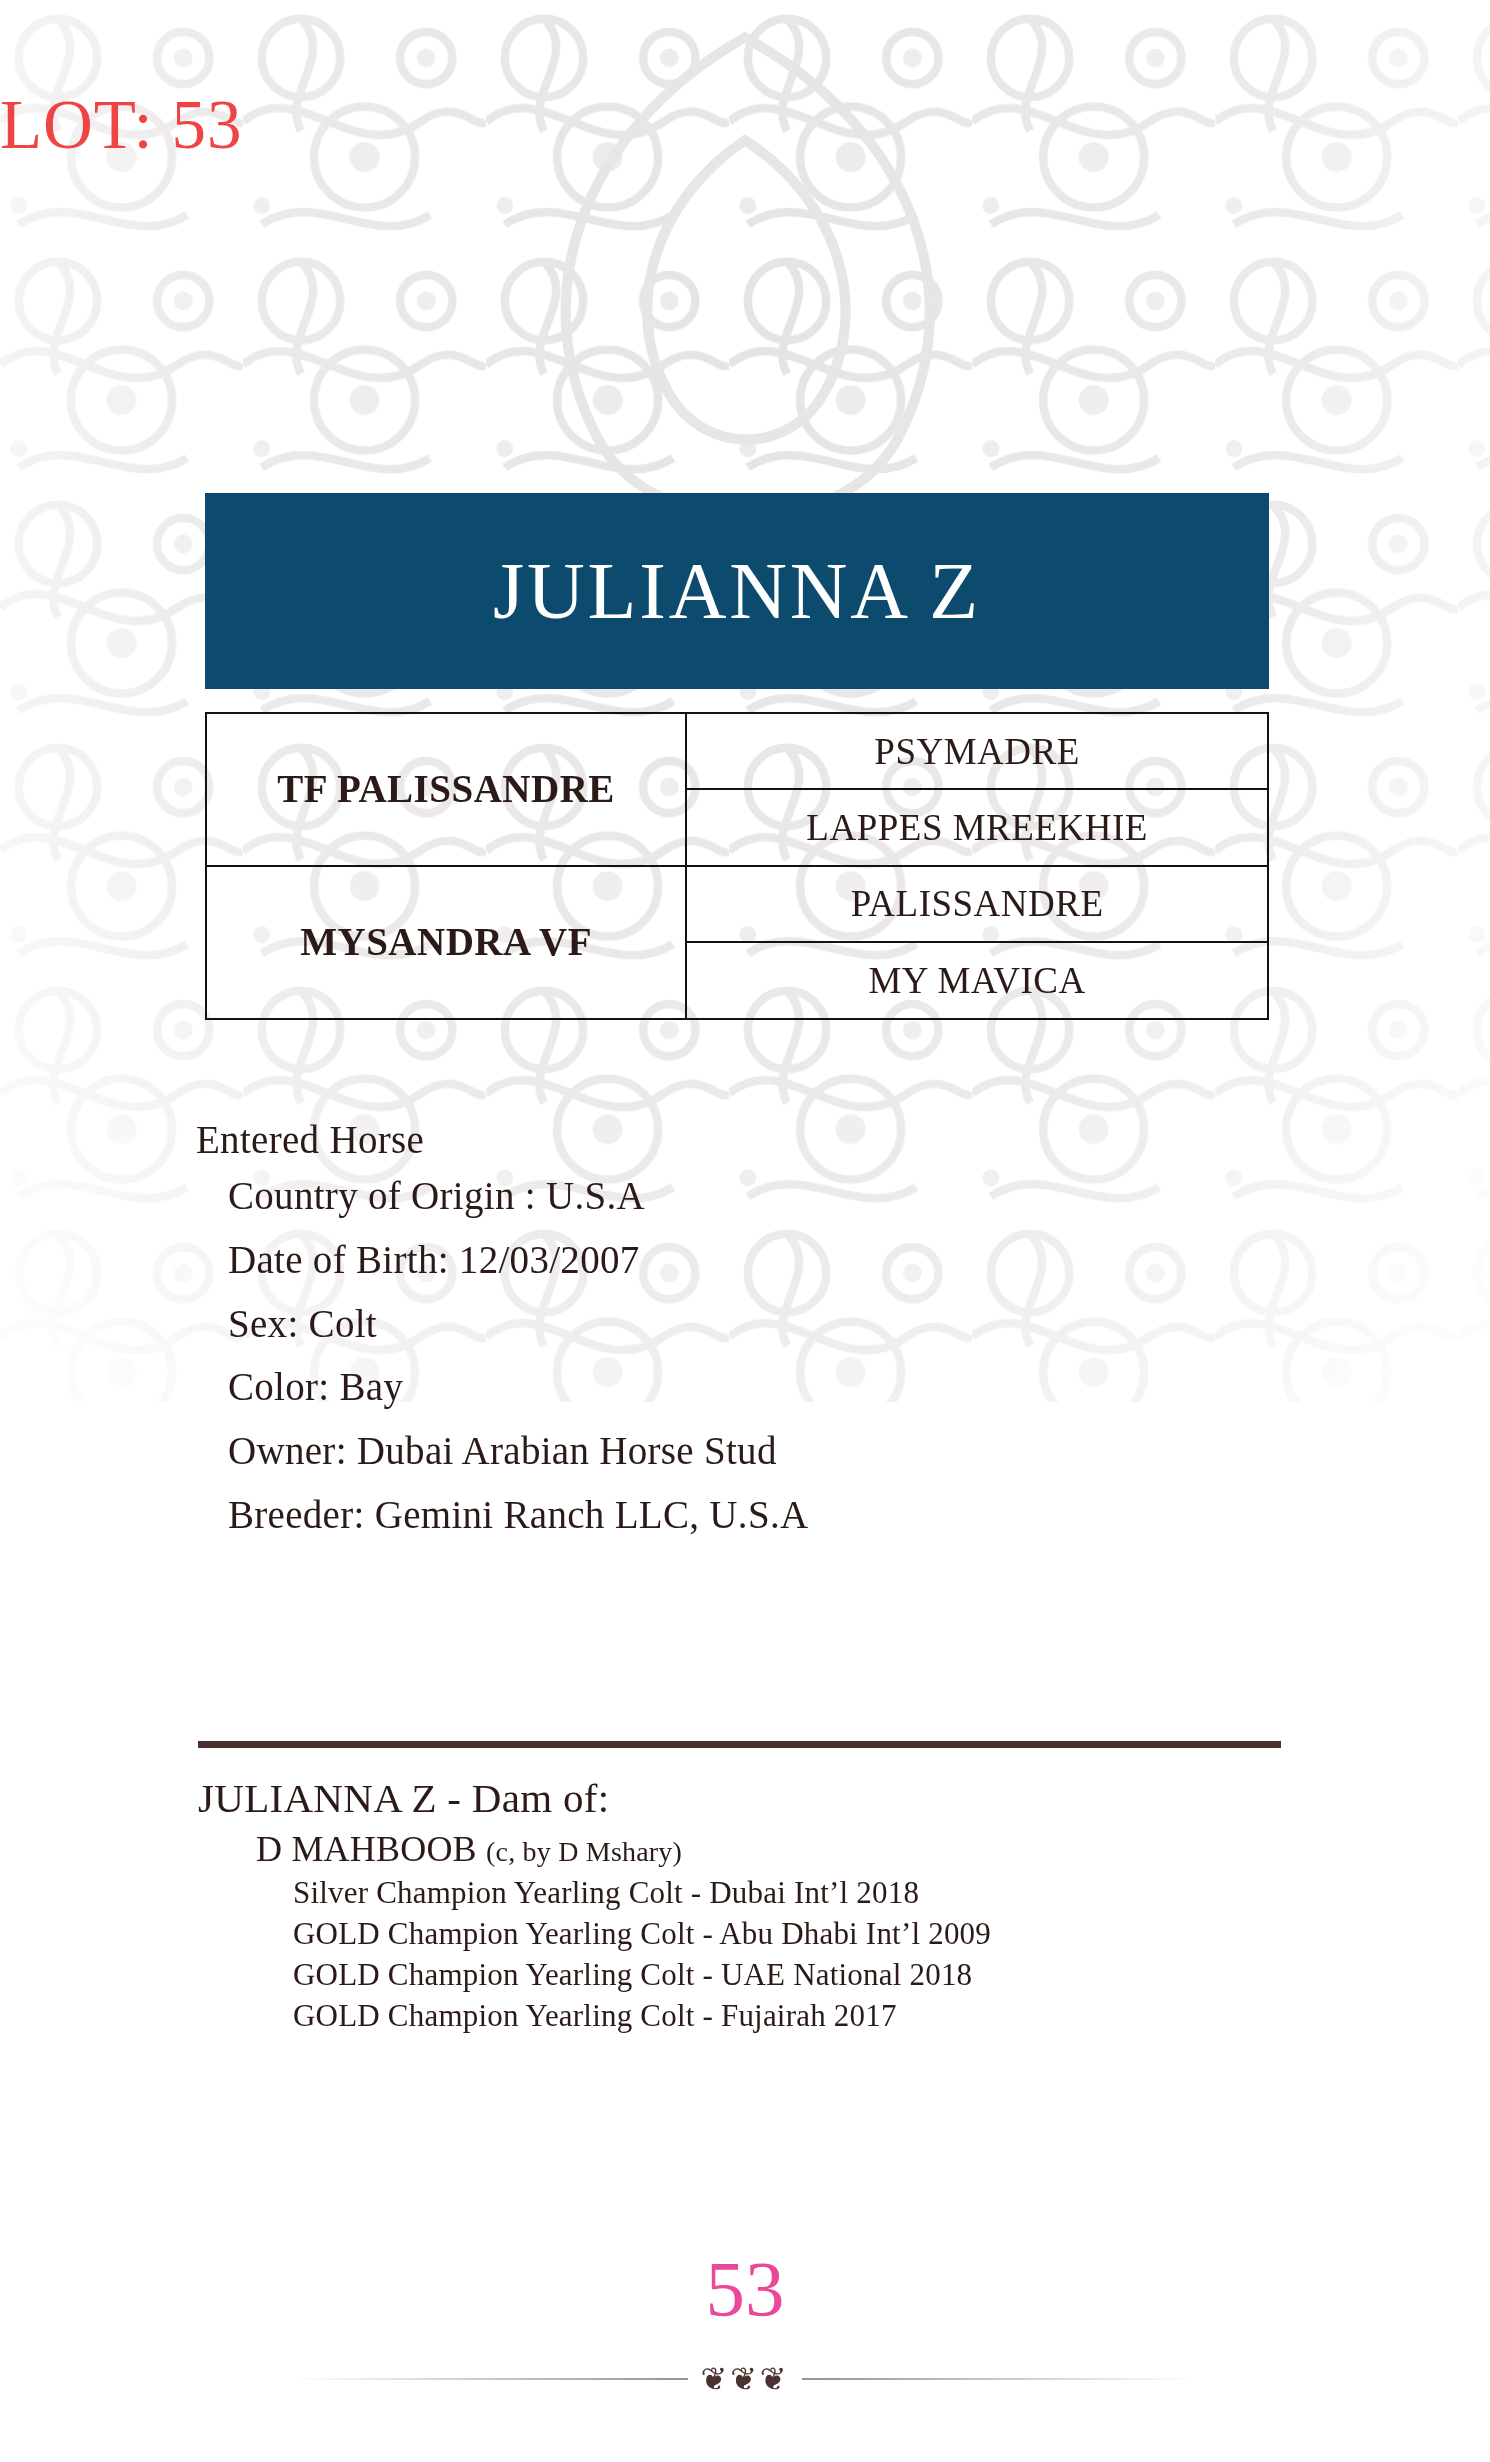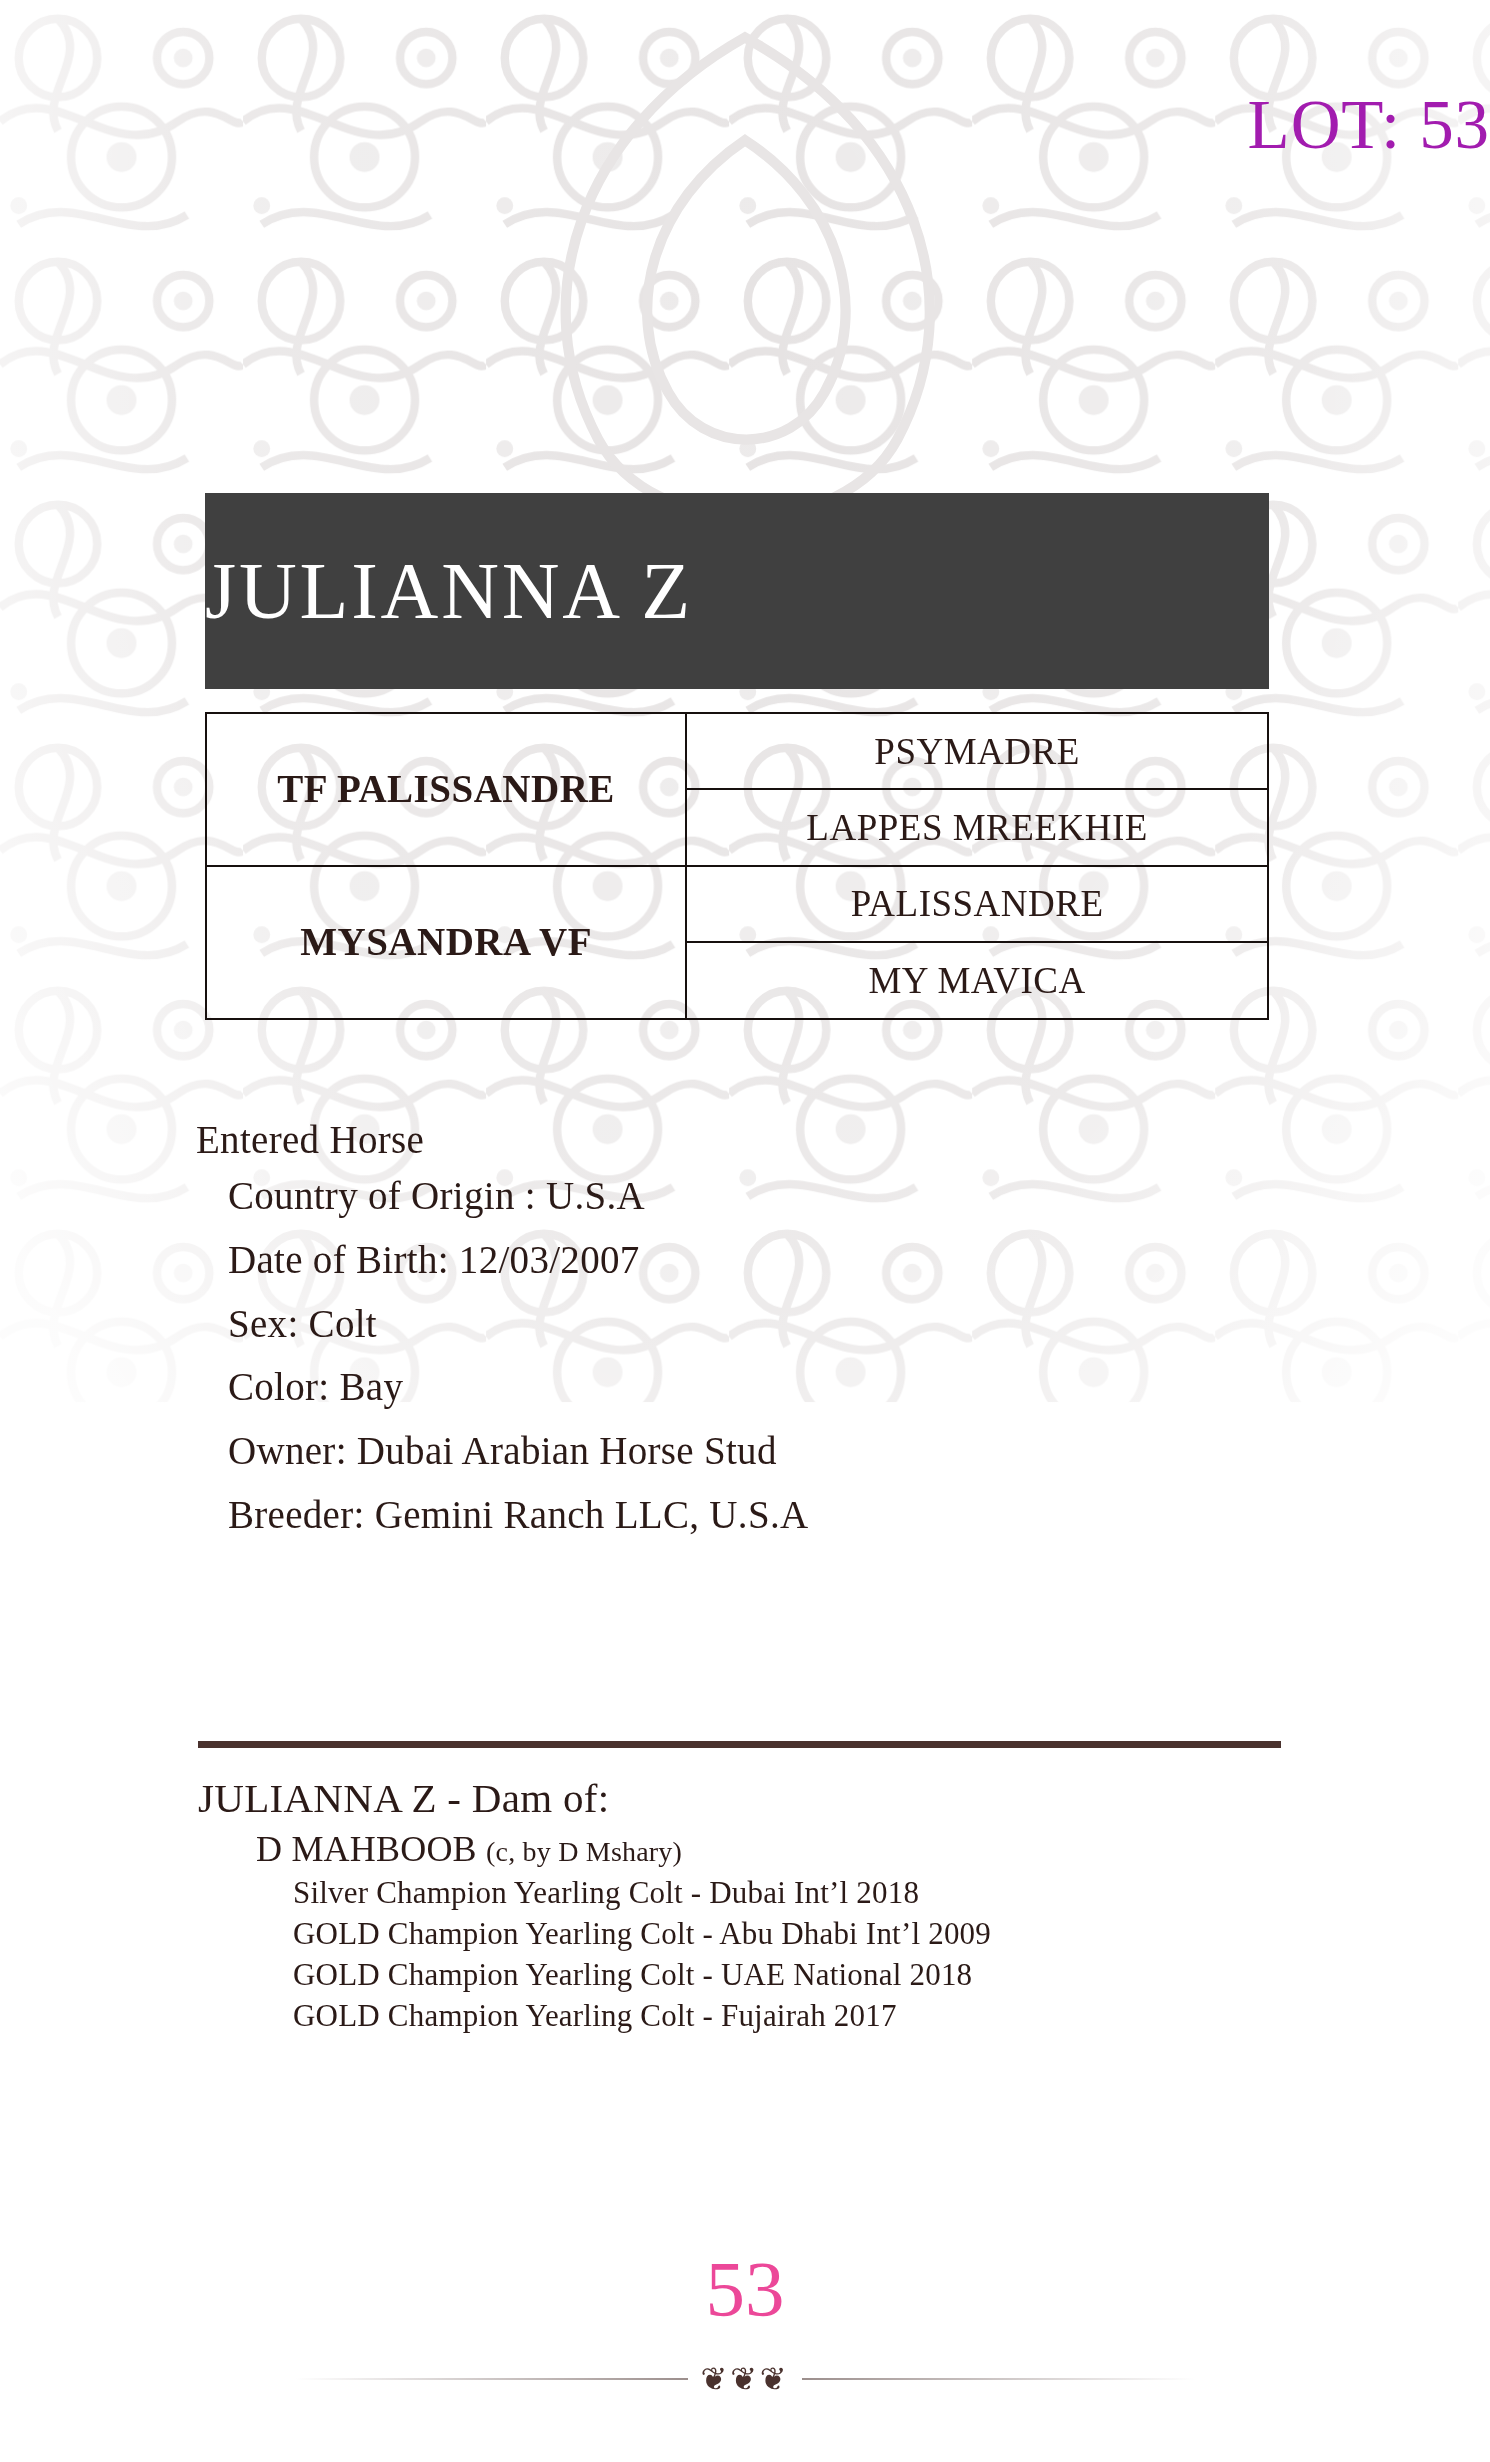--- a/index.html
+++ b/index.html
@@ -28,39 +28,39 @@
   .page {
     position: relative;
     z-index: 2;
     width: 1490px;
     height: 2462px;
     box-sizing: border-box;
   }
 
   
   .lot-title {
-    text-align: right;
+    text-align: left;
     font-size: 69px;
     letter-spacing: 0.9px;
-    color: #a21caf;
+    color: #ef4444;
     padding-top: 86px;
     font-weight: 400;
   }
 
   
   .name-banner {
     position: absolute;
     left: 205px;
     top: 493px;
     width: 1064px;
     height: 196px;
-    background: #404040;
+    background: #0c4a6e;
     display: flex;
     align-items: center;
-    justify-content: flex-start;
+    justify-content: center;
   }
   .name-banner .horse-name {
     color: #ffffff;
     font-size: 80px;
     letter-spacing: 2.8px;
     text-align: center;
     line-height: 1;
   }
 
   

